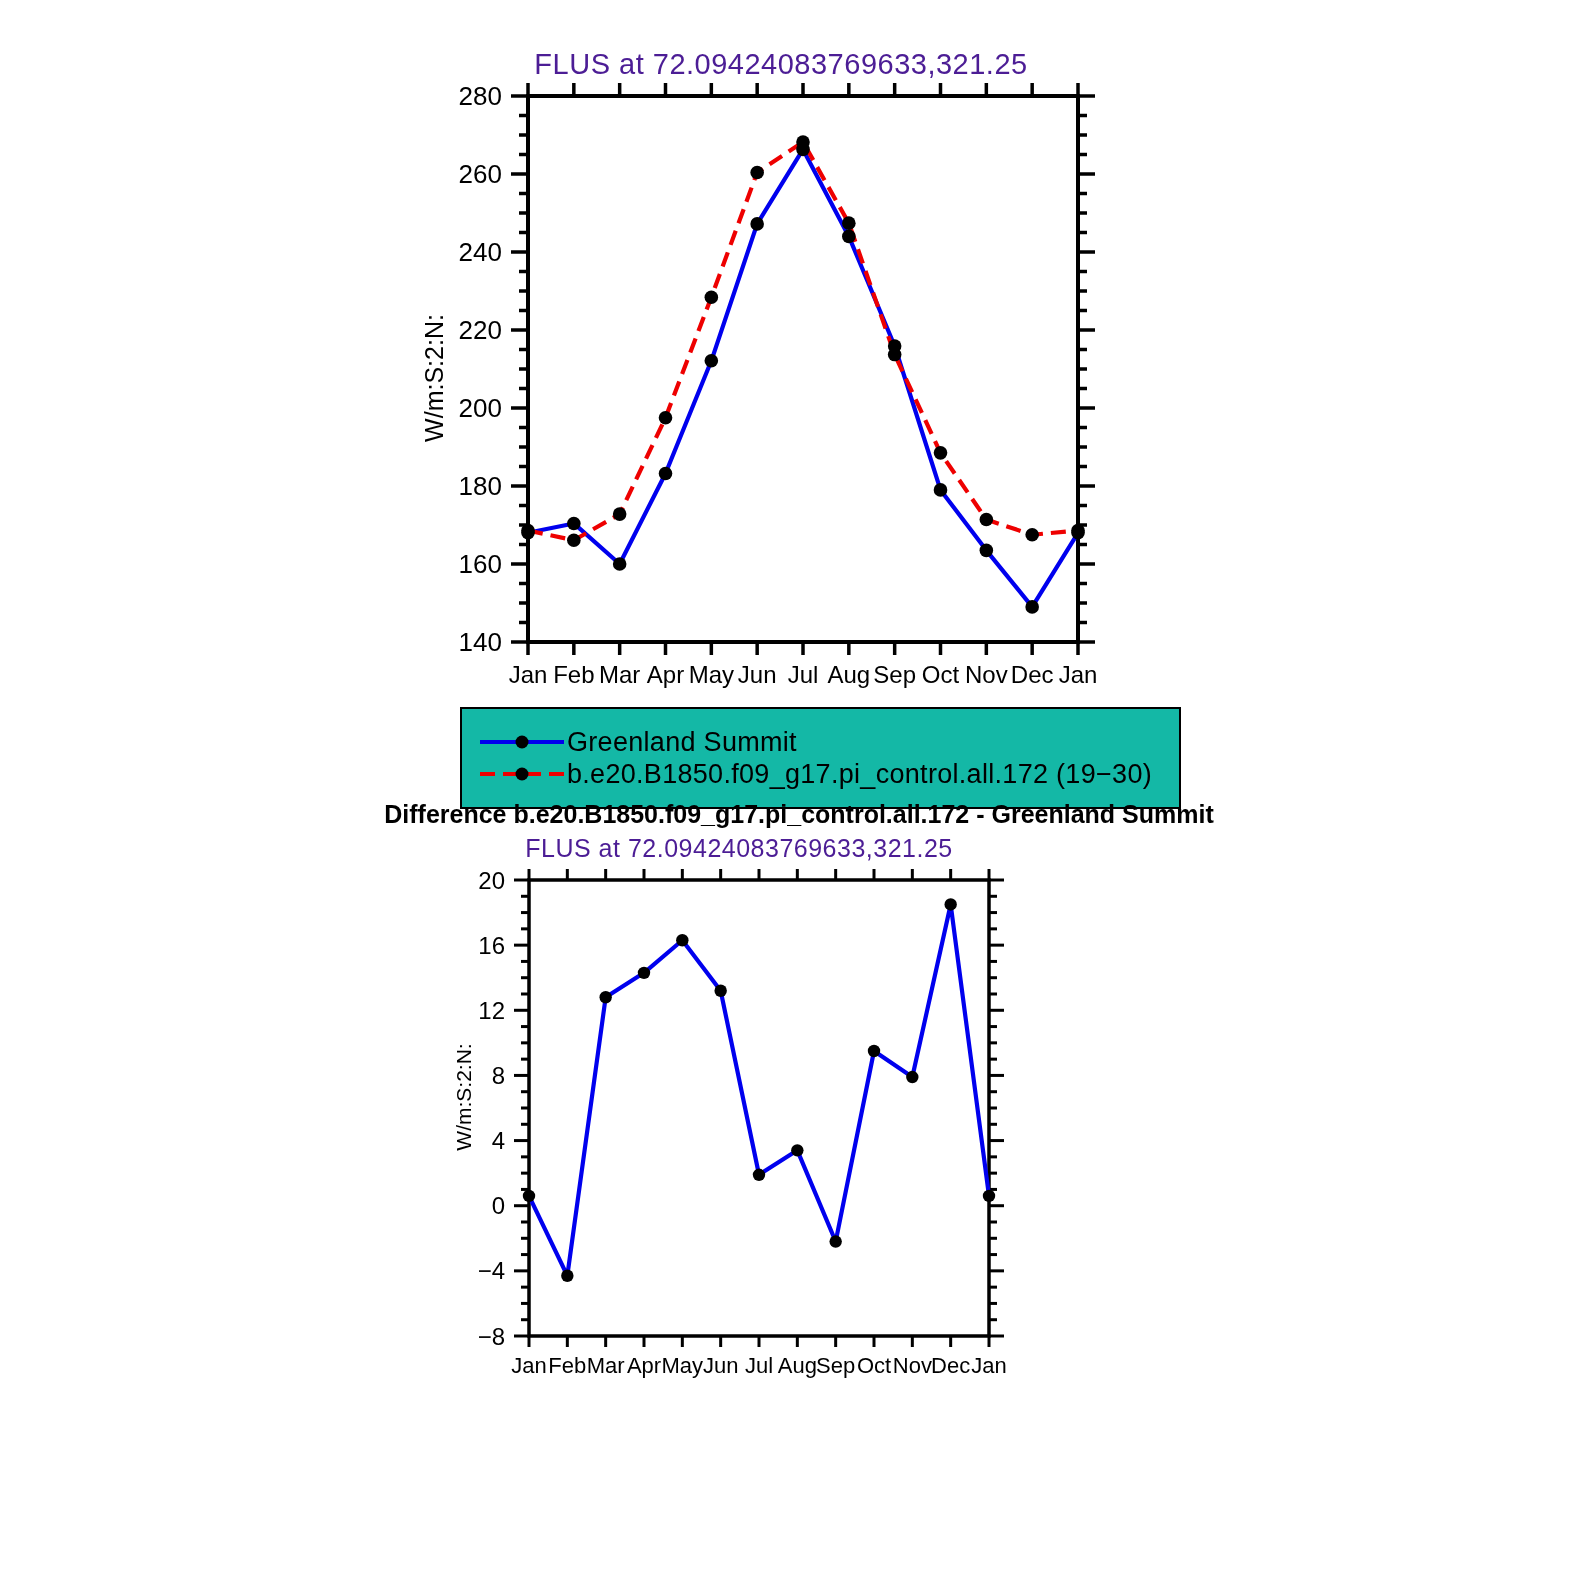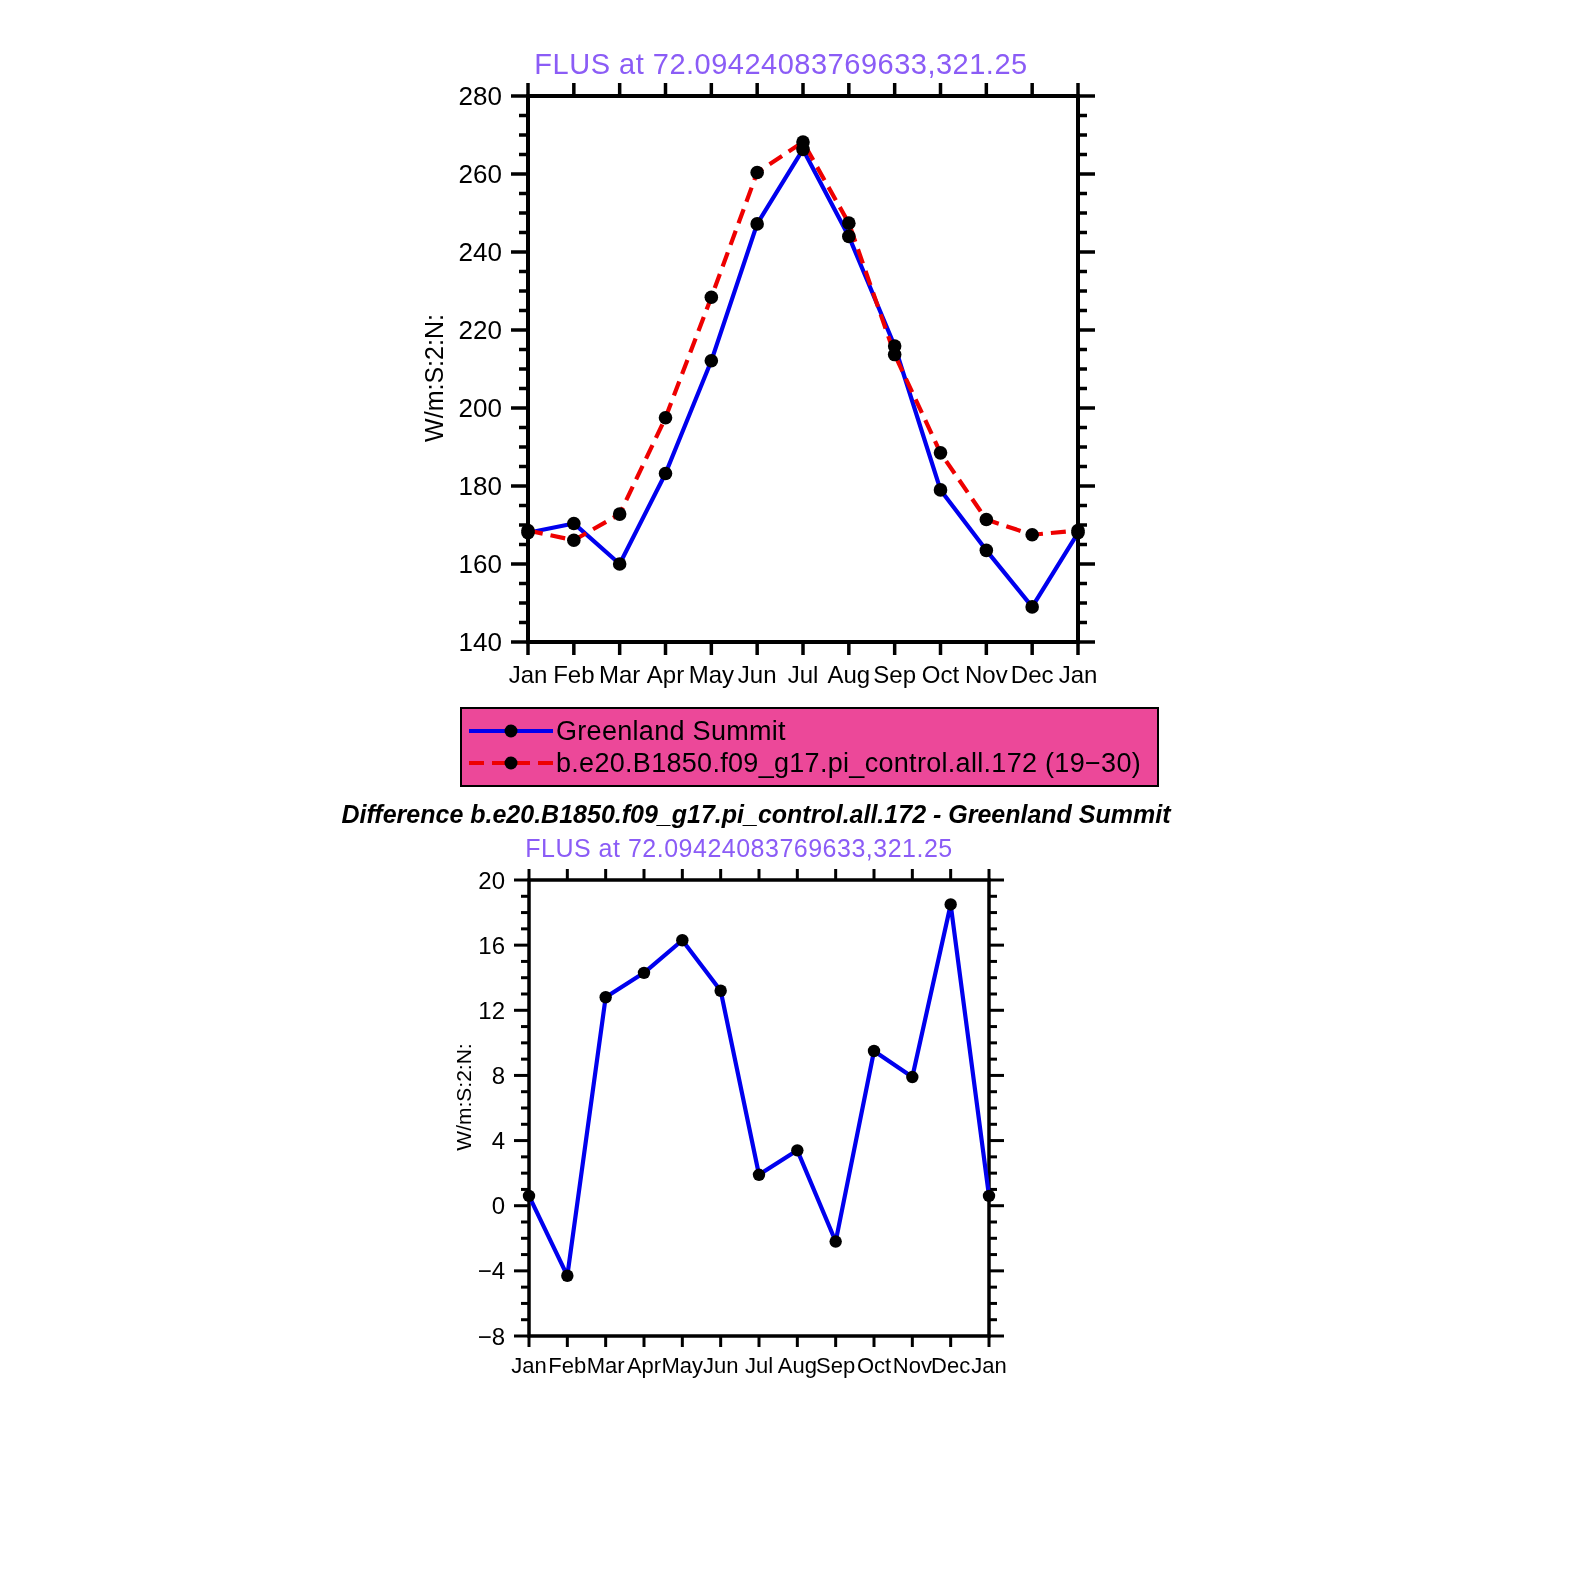--- a/index.html
+++ b/index.html
@@ -27,51 +27,51 @@
     fill: #000000;
   }
   .chart-title {
     position: absolute;
     transform: translateX(-50%);
     white-space: nowrap;
     font-weight: bold;
     color: #000000;
   }
   .t-top    { left: 802px; top: 8px;   font-size: 29px; }
-  .t-bottom { left: 756px; top: 800px; font-size: 25px; font-style: italic; }
+  .t-bottom { left: 799px; top: 800px; font-size: 25px; }
   .chart-subtitle {
     position: absolute;
     transform: translateX(-50%);
     white-space: nowrap;
     font-weight: normal;
-    color: #8b5cf6;
+    color: #4c1d95;
     letter-spacing: 0.5px;
   }
   .s-top    { left: 781px; top: 48px;  font-size: 29px; }
   .s-bottom { left: 739px; top: 834px; font-size: 25px; }
   .y-axis-label {
     position: absolute;
     white-space: nowrap;
     color: #000000;
     transform: translate(-50%, -50%) rotate(-90deg);
   }
   .yl-top    { left: 434px; top: 378px;  font-size: 25px; }
   .yl-bottom { left: 464px; top: 1097px; font-size: 21px; }
   .legend {
     position: absolute;
     left: 460px;
     top: 707px;
     width: 687px;
     height: 68px;
     border: 2px solid #000000;
-    background: #ec4899;
+    background: #14b8a6;
     display: flex;
     flex-direction: column;
     justify-content: center;
-    padding: 4px;
+    padding: 15px;
   }
   .legend-row {
     display: flex;
     align-items: center;
     height: 32px;
     margin-left: 3px;
   }
   .legend-sample { flex: 0 0 auto; }
   .legend-label {
     font-size: 27px;

